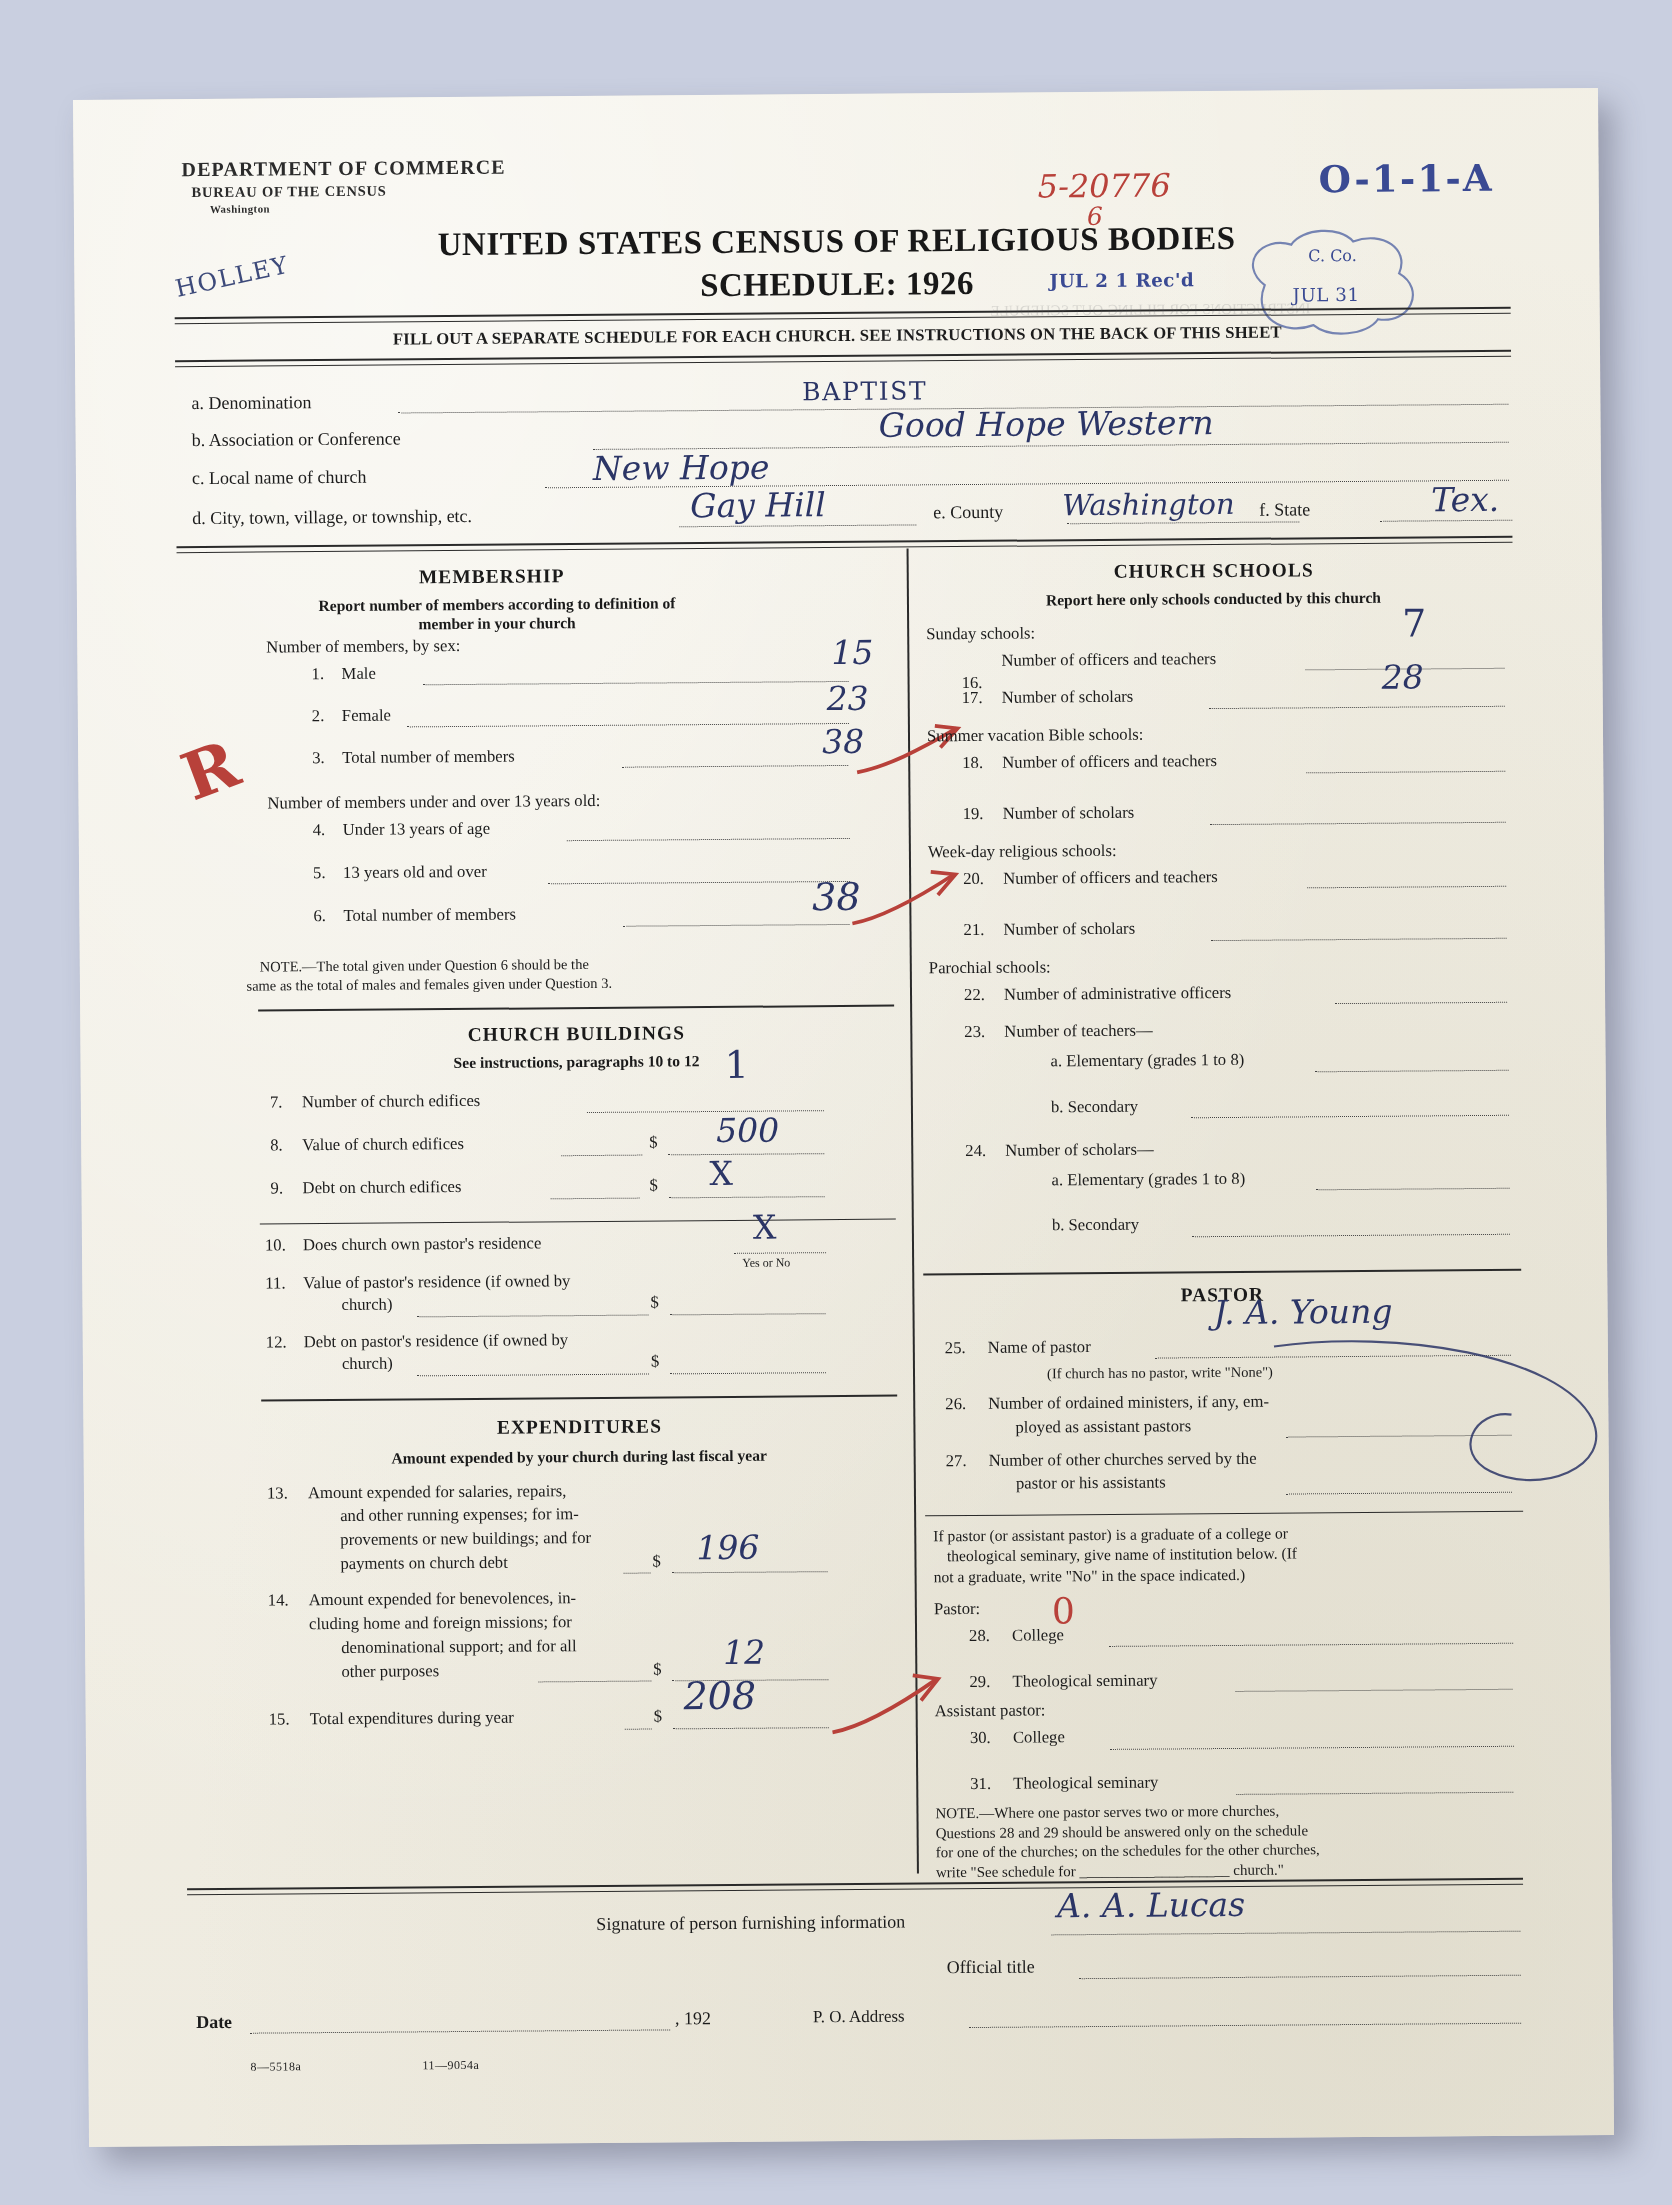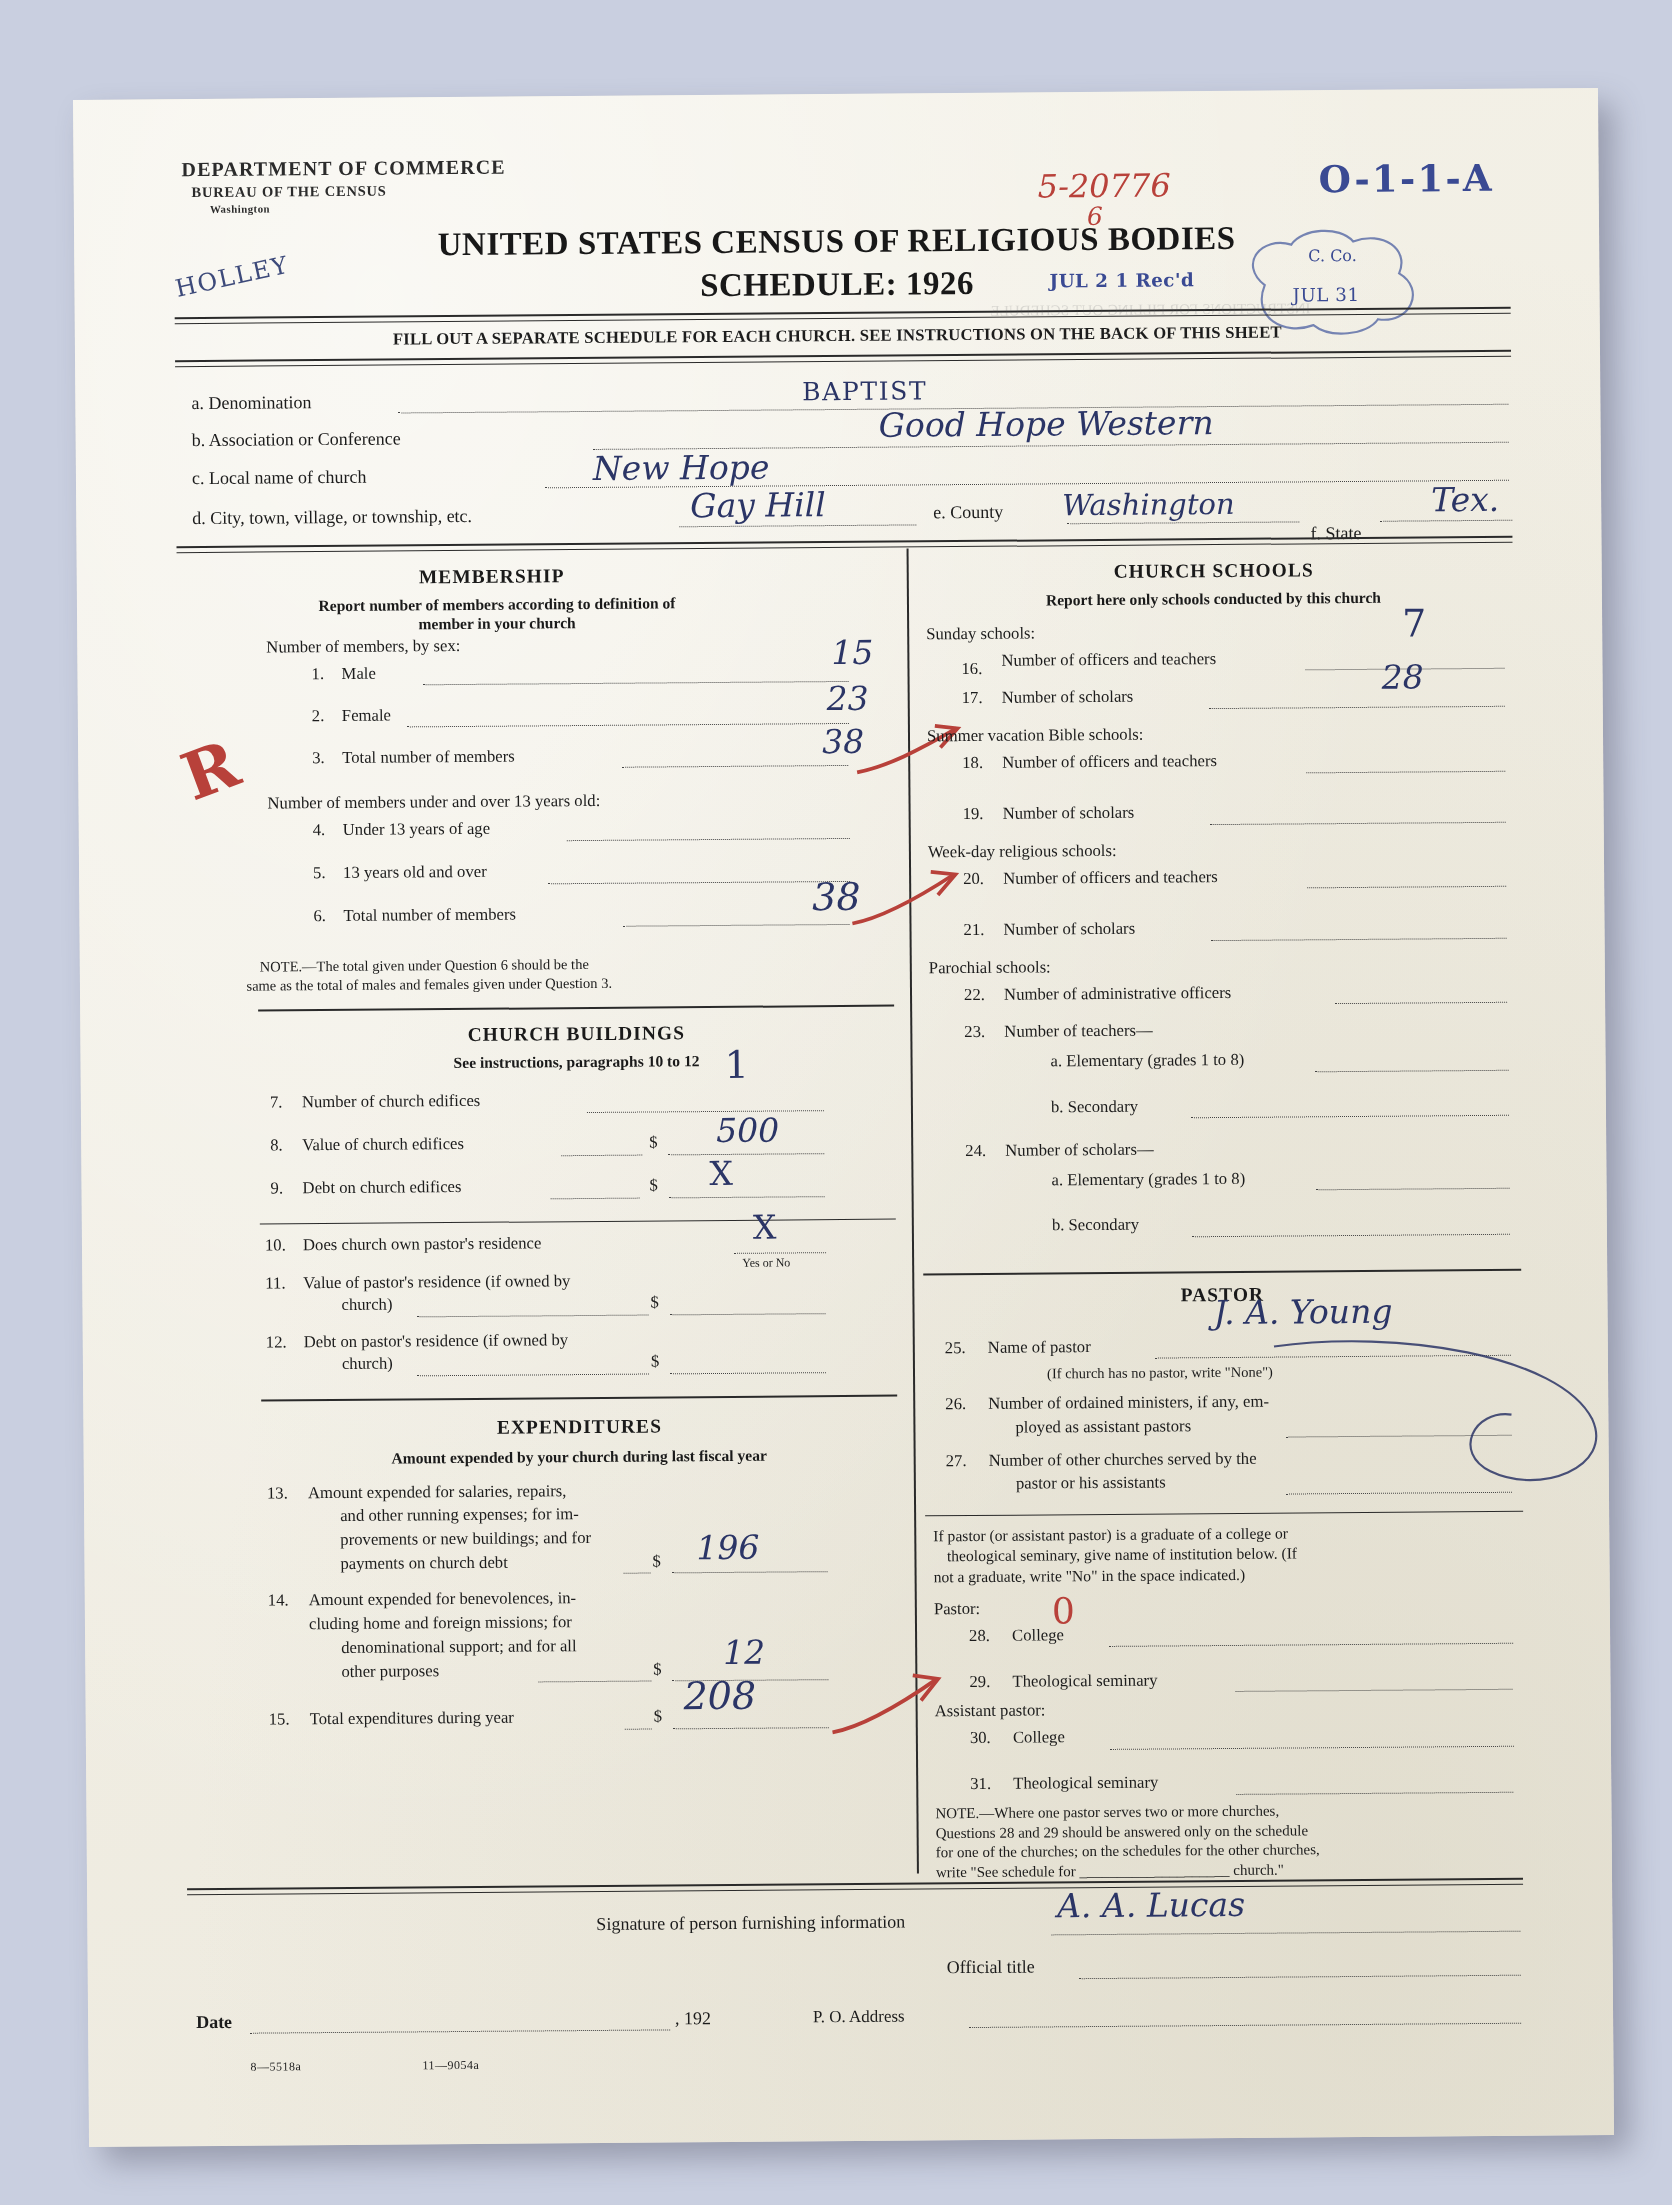--- a/index.html
+++ b/index.html
@@ -129,21 +129,21 @@
   <div class="ink h2" style="left:517px;top:353px;">New Hope</div>
 
   <div class="idline" style="left:116px;top:409px;">d.  City, town, village, or township, etc.</div>
   <div class="leader" style="left:603px;top:431px;width:237px;"></div>
   <div class="ink h2" style="left:614px;top:391px;">Gay Hill</div>
 
   <div class="idline" style="left:857px;top:409px;">e.  County</div>
   <div class="leader" style="left:991px;top:431px;width:232px;"></div>
   <div class="ink h1" style="left:986px;top:396px;">Washington</div>
 
-  <div class="idline" style="left:1234px;top:409px;margin-top:24px;">f.  State</div>
+  <div class="idline" style="left:1183px;top:409px;">f.  State</div>
   <div class="leader" style="left:1304px;top:431px;width:132px;"></div>
   <div class="ink h2" style="left:1331px;top:391px;margin-left:24px;">Tex.</div>
 
   <div class="rule" style="left:100px;top:447px;width:1336px;"></div>
   <div class="rule thin" style="left:100px;top:453px;width:1336px;"></div>
 
   <div class="vrule" style="left:830px;top:455px;height:1325px;"></div>
 
   <div class="stamp-red" style="left:105px;top:633px;font-size:65px;transform:rotate(-20deg);font-weight:bold;">R</div>
 
@@ -277,21 +277,21 @@
   <div class="ink h3" style="left:598px;top:1579px;">208</div>
   <svg style="position:absolute;left:744px;top:1579px;" width="113" height="81" viewBox="0 0 210 150">
     <path d="M5,110 C60,100 130,60 200,12" stroke="#b8413a" stroke-width="7" fill="none"></path>
     <path d="M155,5 L202,12 L170,52" stroke="#b8413a" stroke-width="7" fill="none"></path>
   </svg>
 
   <div class="colhead" style="left:862px;top:469px;width:550px;">CHURCH SCHOOLS</div>
   <div class="colsub" style="left:851px;top:498px;width:571px;">Report here only schools conducted by this church</div>
 
   <div class="q" style="left:849px;top:531px;">Sunday schools:</div>
-  <div class="q" style="left:884px;top:566px;">16.</div>
+  <div class="q" style="left:884px;top:580px;">16.</div>
   <div class="q" style="left:924px;top:558px;">Number of officers and teachers</div>
   <div class="leader" style="left:1228px;top:579px;width:199px;"></div>
   <div class="ink h3" style="left:1325px;top:512px;font-style:normal;">7</div>
 
   <div class="q" style="left:884px;top:595px;">17.</div>
   <div class="q" style="left:924px;top:595px;">Number of scholars</div>
   <div class="leader" style="left:1131px;top:617px;width:296px;"></div>
   <div class="ink h2" style="left:1304px;top:568px;">28</div>
 
   <div class="q" style="left:849px;top:633px;">Summer vacation Bible schools:</div>

